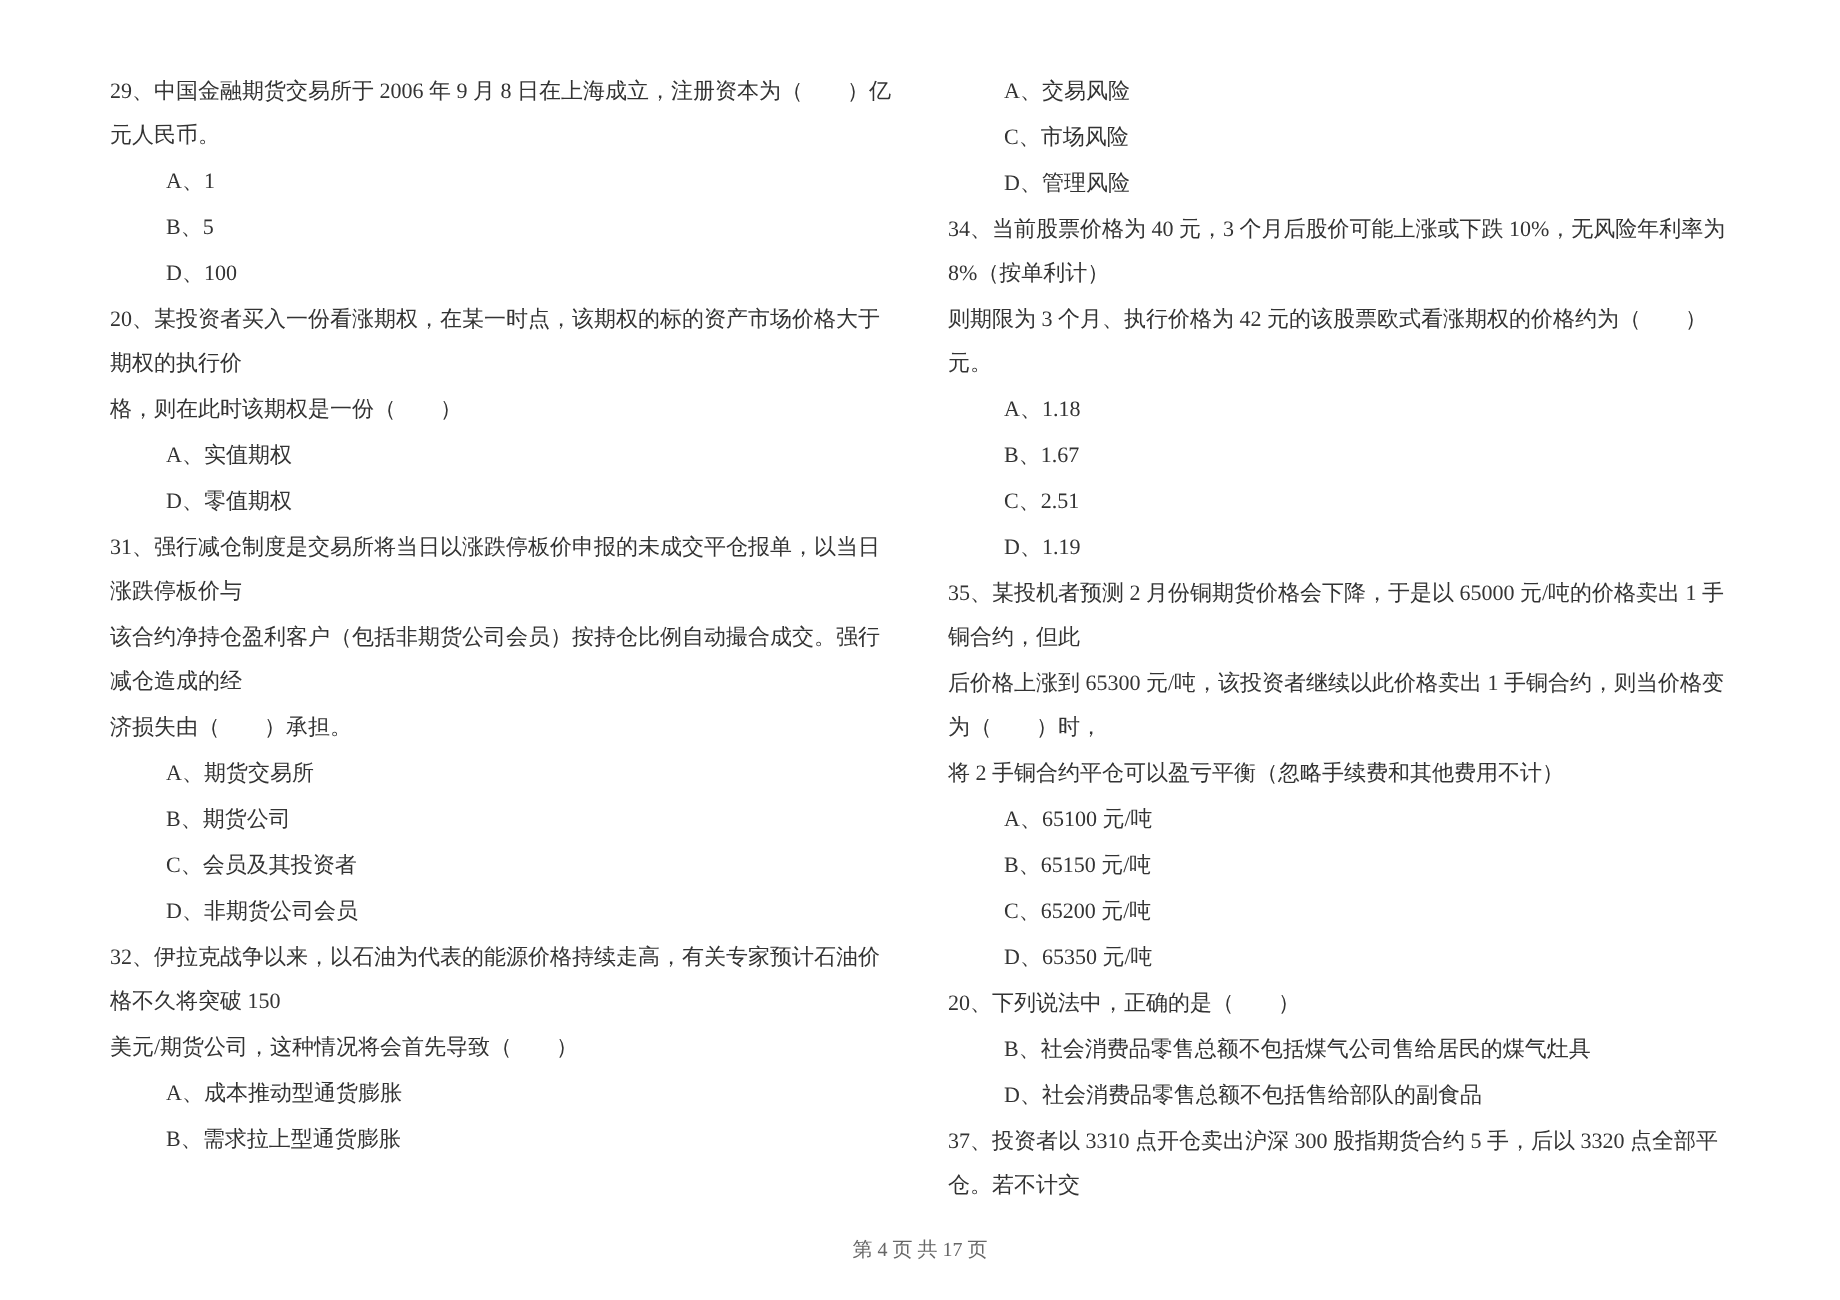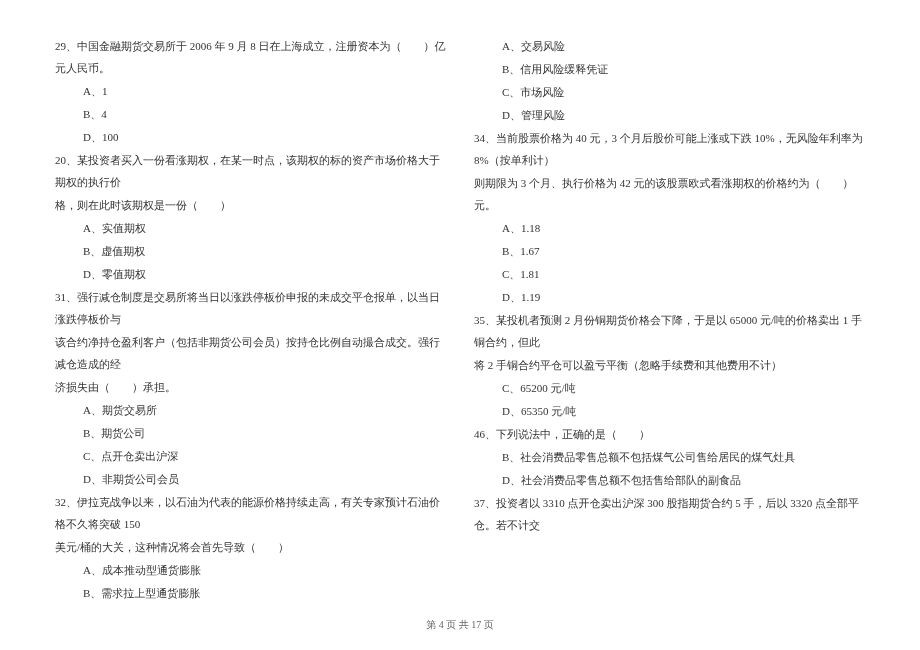--- a/index.html
+++ b/index.html
@@ -39,63 +39,64 @@
       color: #666;
     }
   </style>
 </head>
 <body>
 
 <div class="columns">
   <div class="col">
     <span class="line">29、中国金融期货交易所于 2006 年 9 月 8 日在上海成立，注册资本为（　　）亿元人民币。</span>
     <span class="line indent">A、1</span>
-    <span class="line indent">B、4</span>
+    <span class="line indent">B、5</span>
     <span class="line indent">D、100</span>
 
     <span class="line">20、某投资者买入一份看涨期权，在某一时点，该期权的标的资产市场价格大于期权的执行价</span>
     <span class="line">格，则在此时该期权是一份（　　）</span>
     <span class="line indent">A、实值期权</span>
-    <span class="line indent">B、虚值期权</span>
     <span class="line indent">D、零值期权</span>
 
     <span class="line">31、强行减仓制度是交易所将当日以涨跌停板价申报的未成交平仓报单，以当日涨跌停板价与</span>
     <span class="line">该合约净持仓盈利客户（包括非期货公司会员）按持仓比例自动撮合成交。强行减仓造成的经</span>
     <span class="line">济损失由（　　）承担。</span>
     <span class="line indent">A、期货交易所</span>
     <span class="line indent">B、期货公司</span>
-    <span class="line indent">C、点开仓卖出沪深</span>
+    <span class="line indent">C、会员及其投资者</span>
     <span class="line indent">D、非期货公司会员</span>
 
     <span class="line">32、伊拉克战争以来，以石油为代表的能源价格持续走高，有关专家预计石油价格不久将突破 150</span>
-    <span class="line">美元/桶的大关，这种情况将会首先导致（　　）</span>
+    <span class="line">美元/期货公司，这种情况将会首先导致（　　）</span>
     <span class="line indent">A、成本推动型通货膨胀</span>
     <span class="line indent">B、需求拉上型通货膨胀</span>
 
   </div>
 
   <div class="col">
     <span class="line indent">A、交易风险</span>
-    <span class="line indent">B、信用风险缓释凭证</span>
     <span class="line indent">C、市场风险</span>
     <span class="line indent">D、管理风险</span>
 
     <span class="line">34、当前股票价格为 40 元，3 个月后股价可能上涨或下跌 10%，无风险年利率为 8%（按单利计）</span>
     <span class="line">则期限为 3 个月、执行价格为 42 元的该股票欧式看涨期权的价格约为（　　）元。</span>
     <span class="line indent">A、1.18</span>
     <span class="line indent">B、1.67</span>
-    <span class="line indent">C、1.81</span>
+    <span class="line indent">C、2.51</span>
     <span class="line indent">D、1.19</span>
 
     <span class="line">35、某投机者预测 2 月份铜期货价格会下降，于是以 65000 元/吨的价格卖出 1 手铜合约，但此</span>
+    <span class="line">后价格上涨到 65300 元/吨，该投资者继续以此价格卖出 1 手铜合约，则当价格变为（　　）时，</span>
     <span class="line">将 2 手铜合约平仓可以盈亏平衡（忽略手续费和其他费用不计）</span>
+    <span class="line indent">A、65100 元/吨</span>
+    <span class="line indent">B、65150 元/吨</span>
     <span class="line indent">C、65200 元/吨</span>
     <span class="line indent">D、65350 元/吨</span>
 
-    <span class="line">46、下列说法中，正确的是（　　）</span>
+    <span class="line">20、下列说法中，正确的是（　　）</span>
     <span class="line indent">B、社会消费品零售总额不包括煤气公司售给居民的煤气灶具</span>
     <span class="line indent">D、社会消费品零售总额不包括售给部队的副食品</span>
 
     <span class="line">37、投资者以 3310 点开仓卖出沪深 300 股指期货合约 5 手，后以 3320 点全部平仓。若不计交</span>
 
   </div>
 </div>
 
 <div class="footer">第 4 页 共 17 页</div>
 

